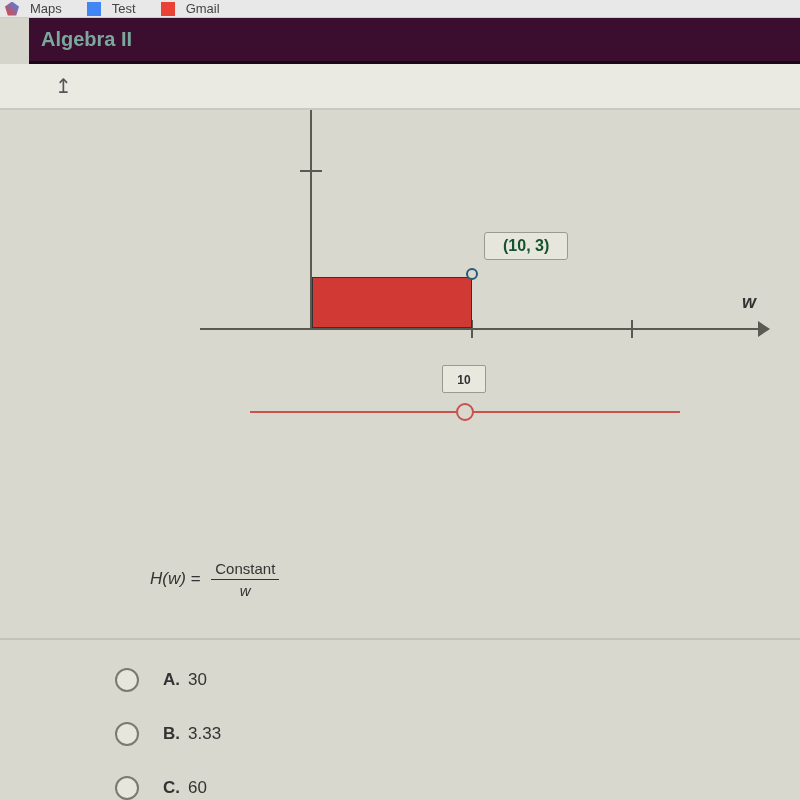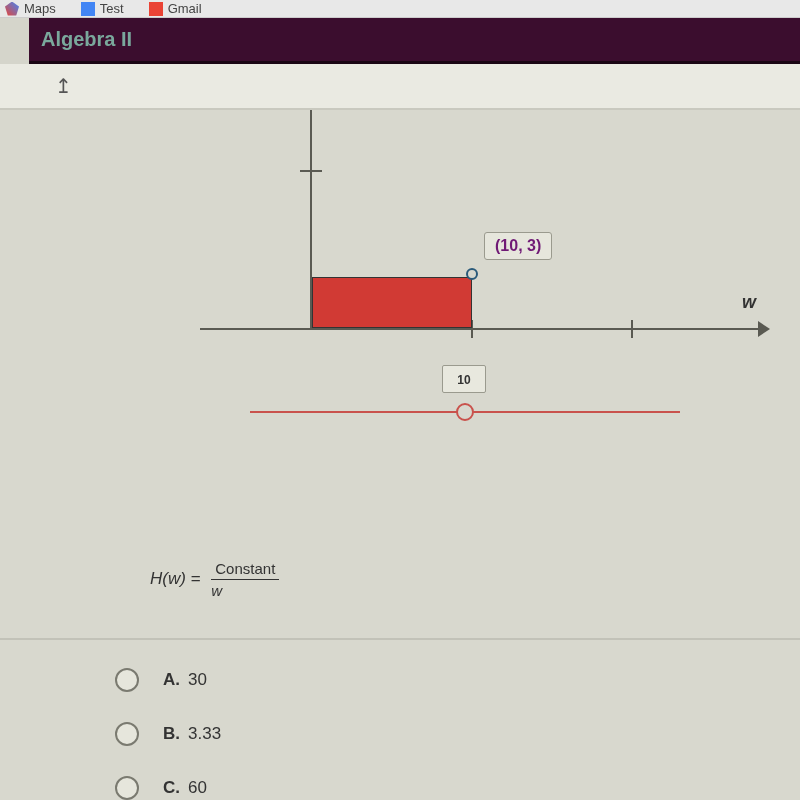--- a/index.html
+++ b/index.html
@@ -15,21 +15,21 @@
       background: #e8e8e8;
       display: flex;
       align-items: center;
       gap: 25px;
       padding: 0 5px;
       font-size: 13px;
       color: #444;
       border-bottom: 1px solid #ccc;
       overflow: hidden;
     }
-    .bookmark-item { display: flex; align-items: center; gap: 5px; }
+    .bookmark-item { display: flex; align-items: center; gap: 11px; }
     .bm-icon { width: 14px; height: 14px; display: inline-block; }
     .course-header {
       background: #3b0d2e;
       color: #7aa89c;
       font-size: 20px;
       font-weight: bold;
       padding: 10px 12px;
       border-bottom: 3px solid #1a0614;
       margin-left: 29px;
     }
@@ -115,24 +115,24 @@
       border-radius: 50%;
       background: #d8d8ce;
     }
     .coord-label {
       position: absolute;
       left: 484px;
       top: 122px;
       background: #e6e6dc;
       border: 1px solid #9a9a8e;
       border-radius: 3px;
-      padding: 4px 10px;
+      padding: 4px 18px;
       font-size: 16px;
       font-weight: bold;
-      color: #701a75;
+      color: #14532d;
     }
     .w-label {
       position: absolute;
       left: 742px;
       top: 182px;
       font-style: italic;
       font-size: 18px;
       font-weight: bold;
       color: #333;
     }
@@ -178,21 +178,21 @@
     .formula {
       position: absolute;
       left: 150px;
       top: 450px;
       font-size: 17px;
       color: #333;
       font-style: italic;
     }
     .formula .frac {
       display: inline-block;
-      text-align: left;
+      text-align: center;
       vertical-align: middle;
       font-style: normal;
       margin-left: 6px;
     }
     .formula .num { display: block; border-bottom: 1.5px solid #333; padding: 0 4px 2px; font-size: 15px; }
     .formula .den { display: block; padding-top: 2px; font-size: 15px; font-style: italic; }
     .divider {
       position: absolute;
       top: 528px;
       left: 0;

